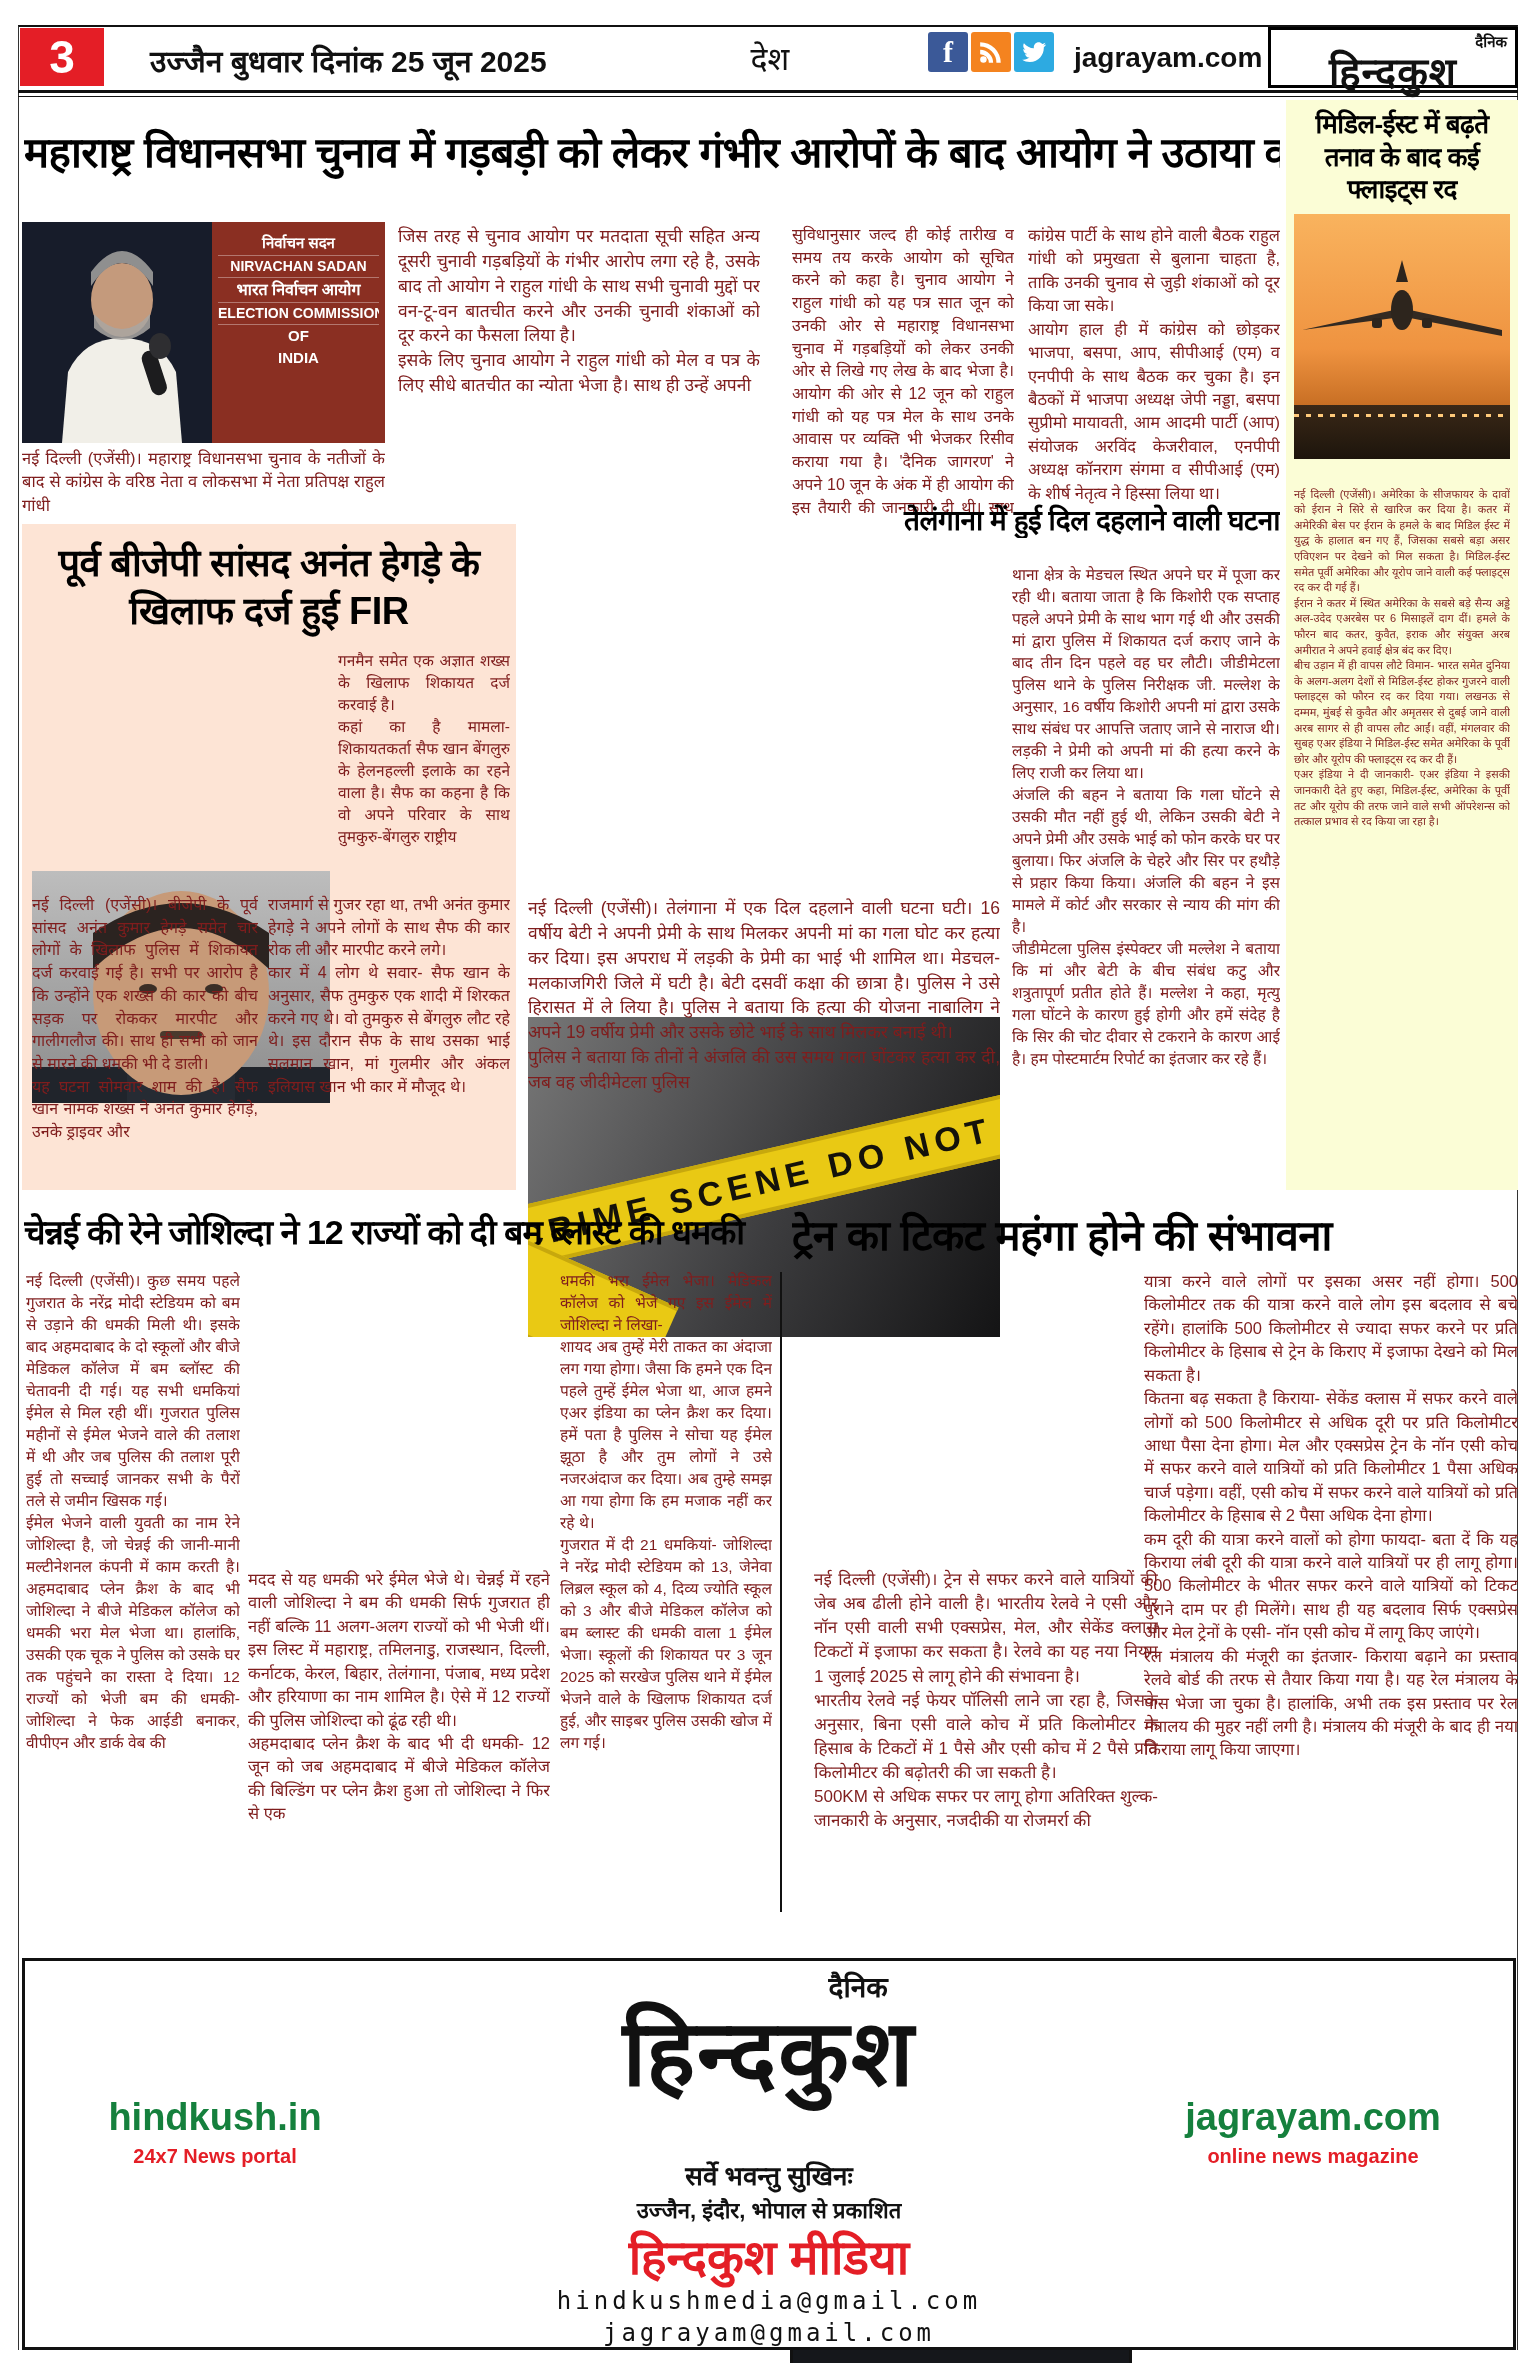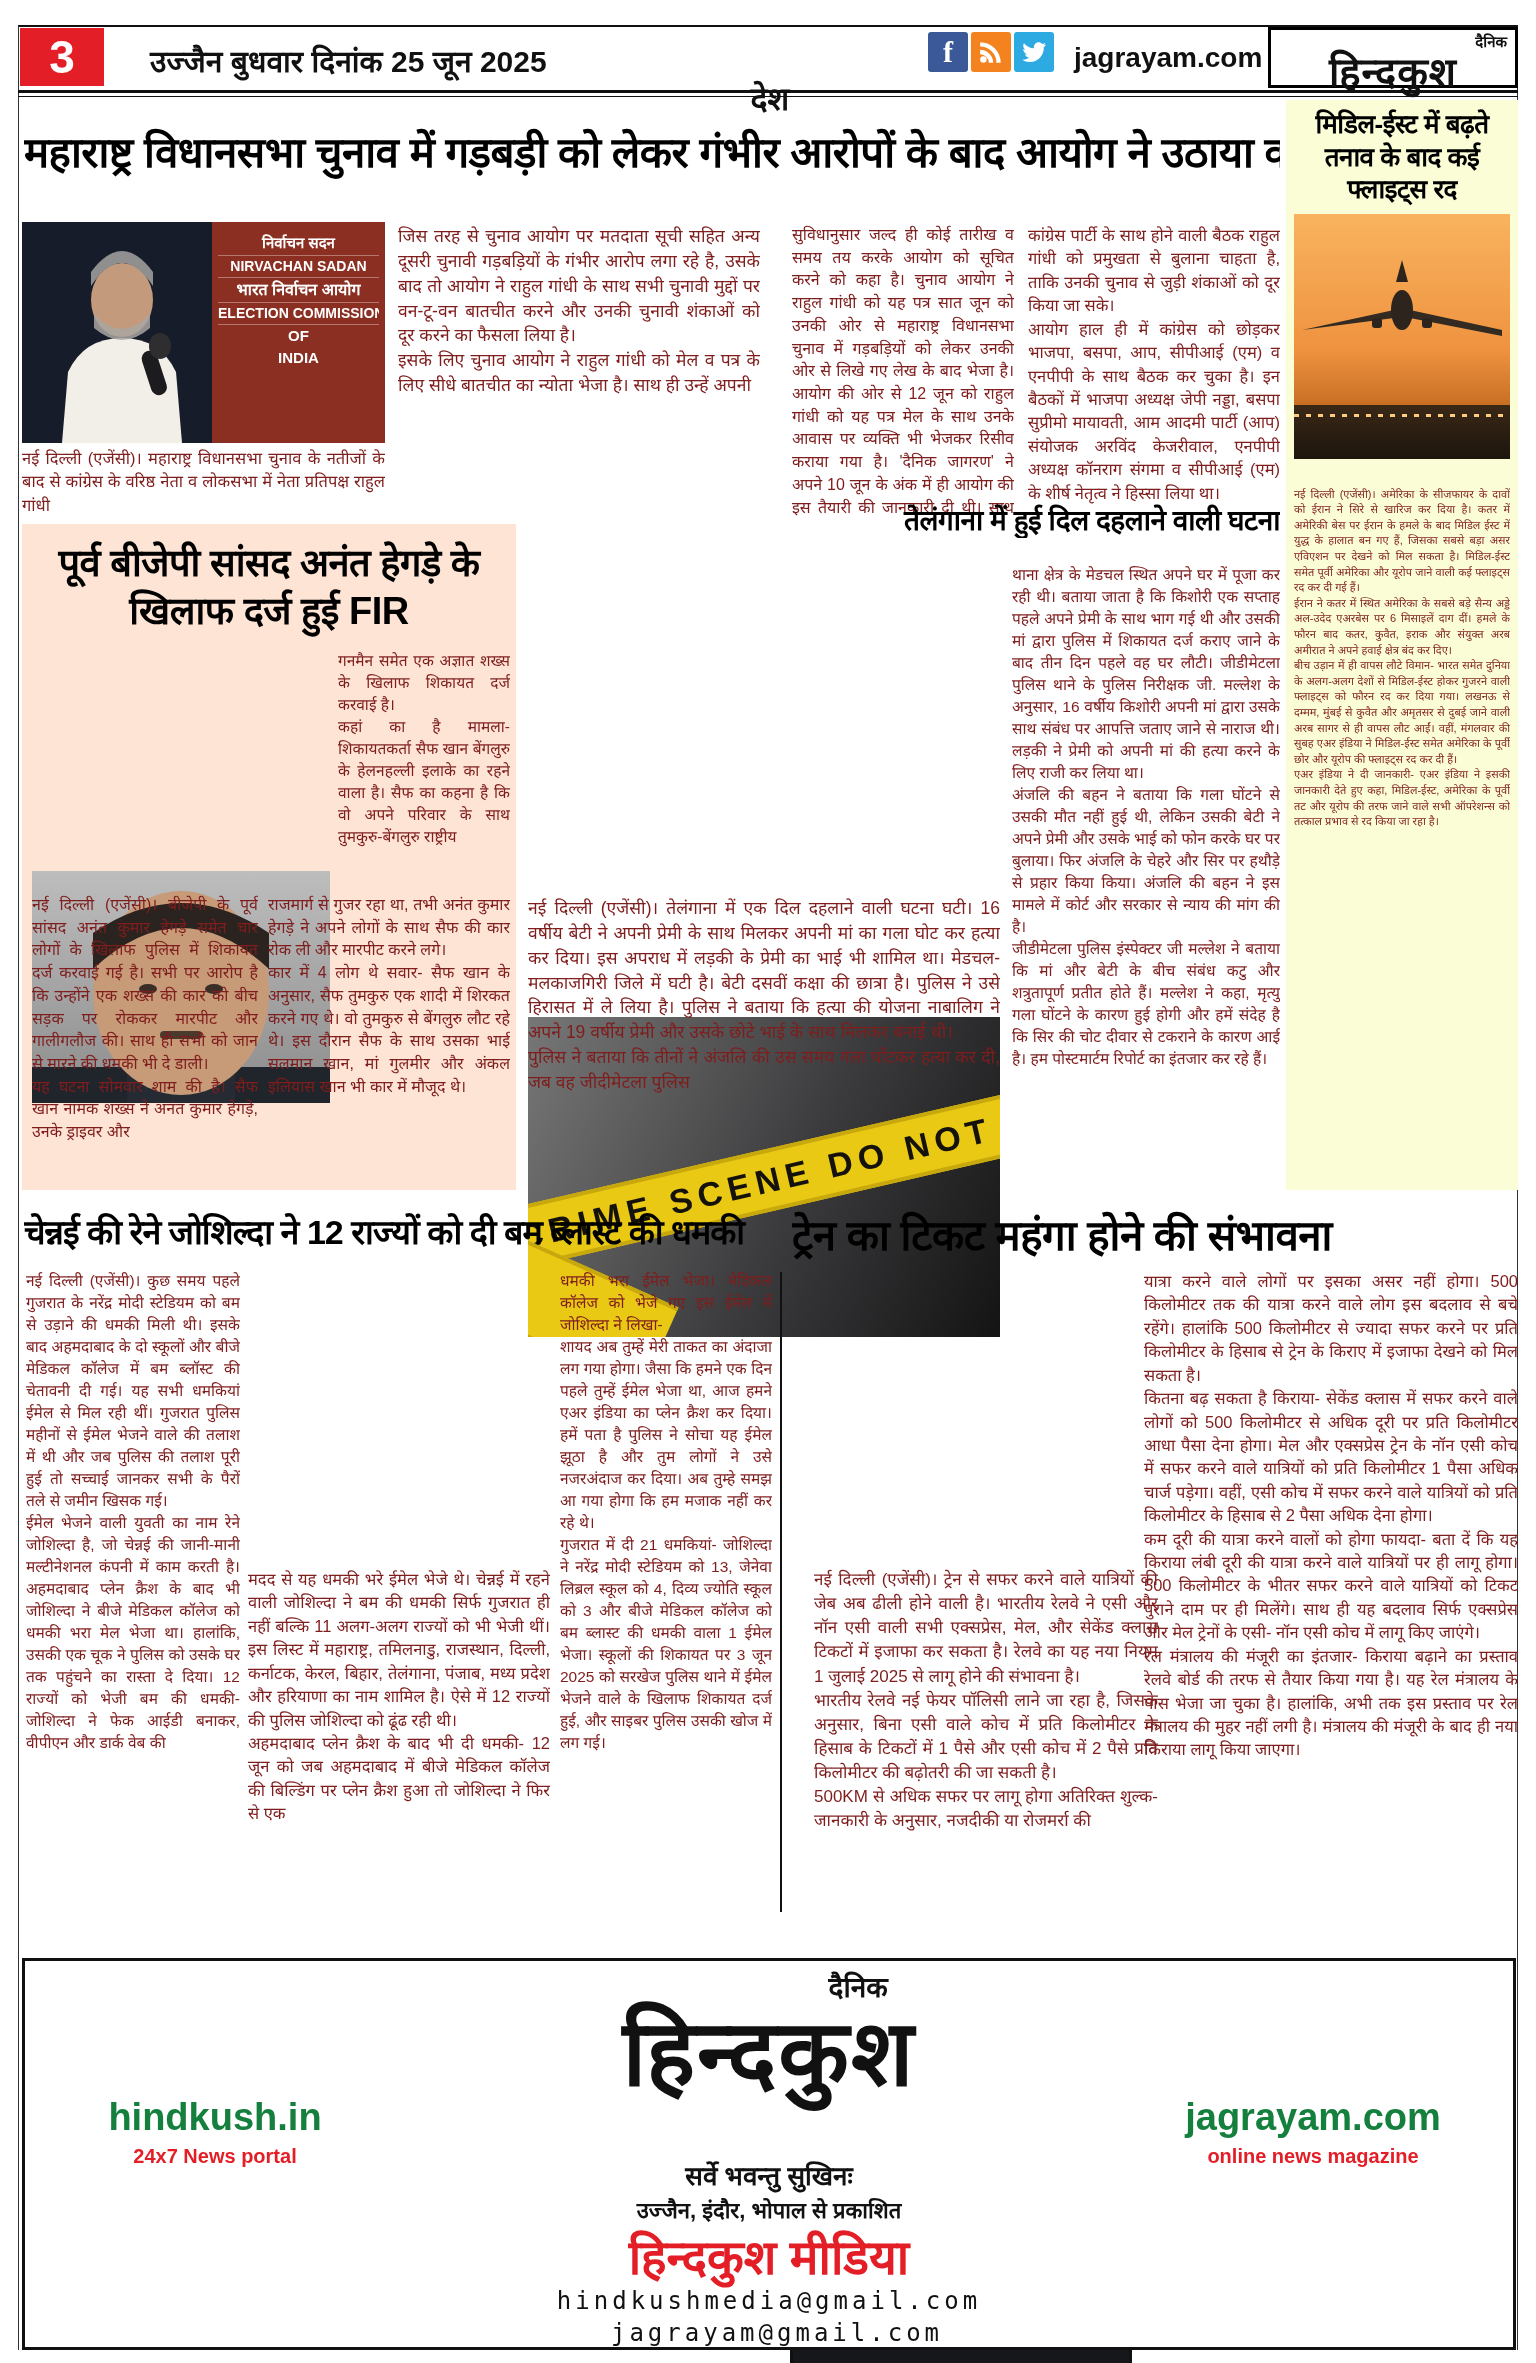--- a/index.html
+++ b/index.html
@@ -36,21 +36,21 @@
 <body>
 
 <div class="page">
 
   <div class="abs frame" style="left:18px; top:25px; width:1500px; height:2325px;"></div>
 
   <div class="abs pgnum" style="left:20px; top:28px; width:84px; height:58px; font-size:46px;">3</div>
 
   <div class="abs" style="left:150px; top:40px; font-size:30px; font-weight:800;">उज्जैन  बुधवार दिनांक 25 जून 2025</div>
 
-  <div class="abs" style="left:700px; top:36px; width:140px; font-size:32px; font-weight:700; text-align:center;margin-top:40px;">देश</div>
+  <div class="abs" style="left:700px; top:36px; width:140px; font-size:32px; font-weight:400; text-align:center;">देश</div>
 
   <div class="abs social" style="left:928px; top:32px;">
     <div class="sicon" style="background:#3b5998; color:#fff; font-weight:800; font-size:30px; font-family:'Liberation Serif',serif;">f</div>
     <div class="sicon" style="background:#f4831f;">
       <svg width="26" height="26" viewBox="0 0 24 24">
         <circle cx="5" cy="19" r="3" fill="#fff"></circle>
         <path d="M2 10 a12 12 0 0 1 12 12 h-4 a8 8 0 0 0 -8 -8 Z" fill="#fff"></path>
         <path d="M2 3 a19 19 0 0 1 19 19 h-4 A15 15 0 0 0 2 7 Z" fill="#fff"></path>
       </svg>
     </div>
@@ -204,16 +204,16 @@
     <div class="abs ctr blue" style="left:50px; top:135px; width:280px; font-size:38px;">hindkush.in</div>
     <div class="abs ctr redtxt" style="left:50px; top:184px; width:280px; font-size:20px;">24x7 News portal</div>
 
     <div class="abs ctr blue" style="right:50px; top:135px; width:300px; font-size:38px;">jagrayam.com</div>
     <div class="abs ctr redtxt" style="right:50px; top:184px; width:300px; font-size:20px;">online news magazine</div>
 
     <div class="abs ctr" style="left:0; top:196px; width:100%; font-size:26px; font-weight:700;">सर्वे भवन्तु सुखिनः</div>
     <div class="abs ctr" style="left:0; top:233px; width:100%; font-size:22px; font-weight:700;">उज्जैन, इंदौर, भोपाल से प्रकाशित</div>
     <div class="abs ctr redtxt" style="left:0; top:262px; width:100%; font-size:48px; font-weight:900;">हिन्दकुश मीडिया</div>
     <div class="abs ctr mono" style="left:0; top:326px; width:100%; font-size:24px; letter-spacing:4px;">hindkushmedia@gmail.com</div>
-    <div class="abs ctr mono" style="left:0; top:358px; width:100%; font-size:24px; letter-spacing:4px;margin-left:8px;">jagrayam@gmail.com</div>
+    <div class="abs ctr mono" style="left:0; top:358px; width:100%; font-size:24px; letter-spacing:4px;">jagrayam@gmail.com</div>
   </div>
 
 </div>
 
 </body></html>

